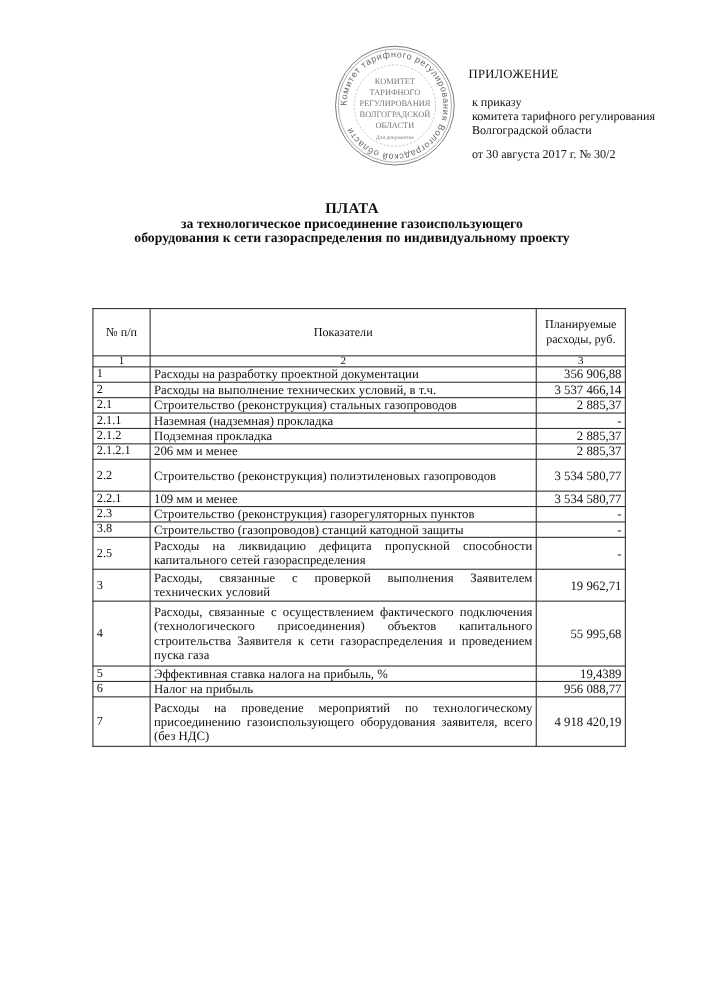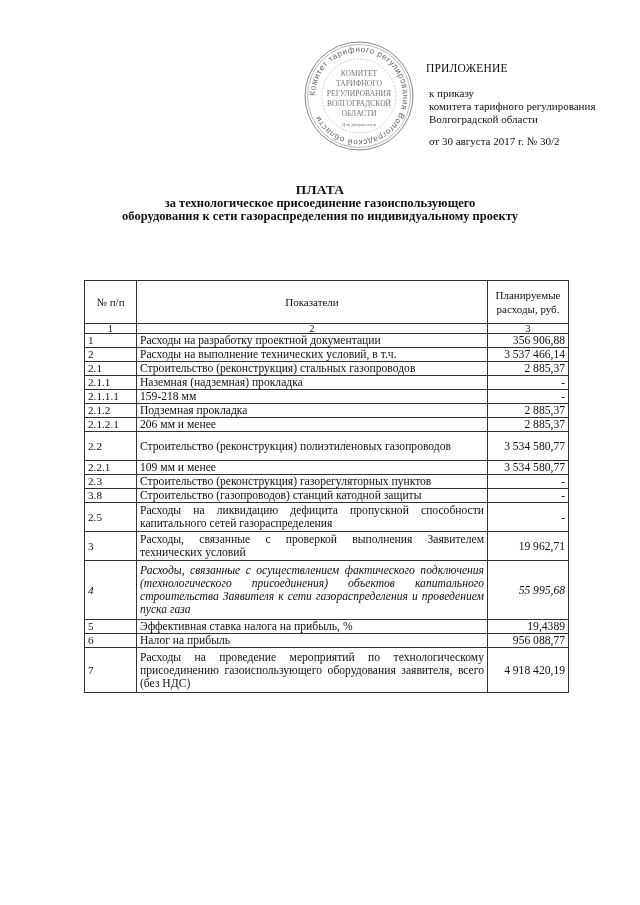--- a/index.html
+++ b/index.html
@@ -29,21 +29,21 @@
   table.costs col.c1 { width: 52px; }
   table.costs col.c2 { width: 351px; }
   table.costs col.c3 { width: 81px; }
   th.hdr { height: 42px; text-align: center; font-size: 11px; line-height: 14px; }
   td.colnum { text-align: center; height: 9px; font-size: 10px; line-height: 9px; padding: 0; }
   td.num { text-align: left; font-size: 11.2px; }
   td.desc { text-align: justify; text-align-last: left; }
   td.val { text-align: right; white-space: nowrap; padding: 0 1px; }
   tr.r1 td { height: 13px; }
   tr.r2 td { height: 28px; }
-  tr.r4 td { height: 58px; font-style: italic; }
+  tr.r4 td { height: 58px; }
   tr.r3 td { height: 44px; }
 </style>
 </head>
 <body>
 
 <div class="page">
 
   <div class="stamp">
     <svg viewBox="0 0 112 112">
       <defs>
@@ -115,25 +115,20 @@
         <td class="num">2.1</td>
         <td class="desc">Строительство (реконструкция) стальных газопроводов</td>
         <td class="val">2 885,37</td>
       </tr>
       <tr class="r1">
         <td class="num">2.1.1</td>
         <td class="desc">Наземная (надземная) прокладка</td>
         <td class="val">-</td>
       </tr>
       <tr class="r1">
-        <td class="num">2.1.1.1</td>
-        <td class="desc">159-218 мм</td>
-        <td class="val">-</td>
-      </tr>
-      <tr class="r1">
         <td class="num">2.1.2</td>
         <td class="desc">Подземная прокладка</td>
         <td class="val">2 885,37</td>
       </tr>
       <tr class="r1">
         <td class="num">2.1.2.1</td>
         <td class="desc">206 мм и менее</td>
         <td class="val">2 885,37</td>
       </tr>
       <tr class="r2">

